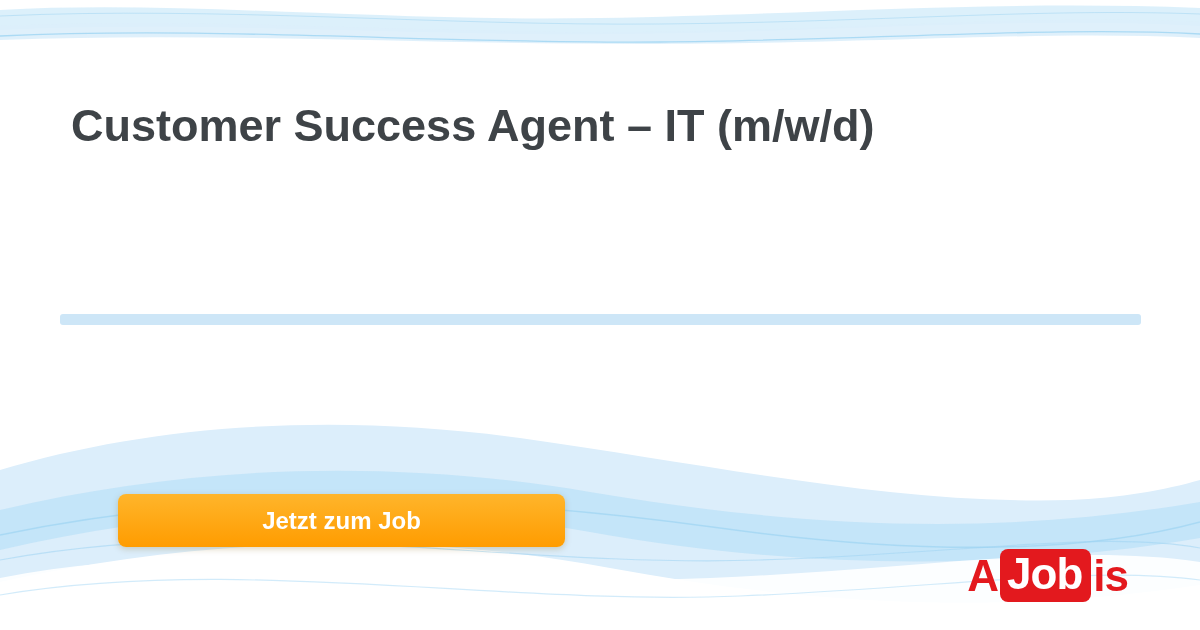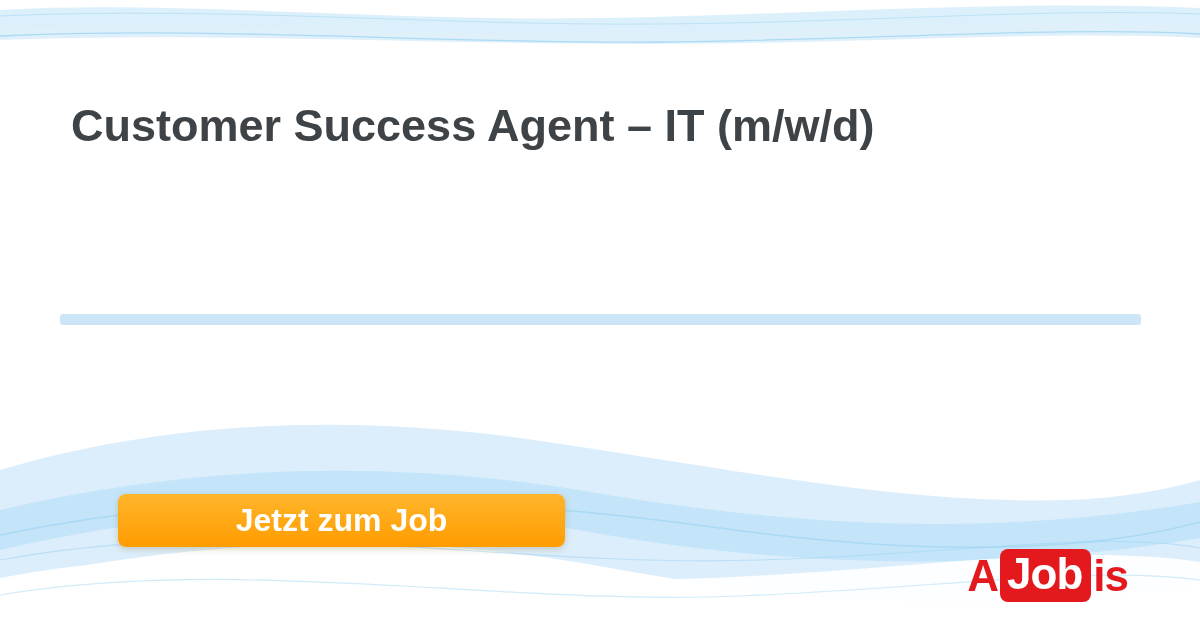--- a/index.html
+++ b/index.html
@@ -58,21 +58,21 @@
     left: 118px;
     top: 494px;
     width: 447px;
     height: 53px;
     display: flex;
     align-items: center;
     justify-content: center;
     border-radius: 8px;
     background: linear-gradient(180deg, var(--cta-orange-top, #ffb52b), var(--cta-orange-bottom, #ff9c00));
     color: #ffffff;
-    font-size: 32px;
+    font-size: 24px;
     font-weight: 700;
     text-decoration: none;
     box-shadow: 0 2px 6px rgba(130, 90, 0, 0.25);
     cursor: pointer;
     z-index: 3;
   }
   .logo {
     position: absolute;
     right: 108px;
     bottom: 16px;

